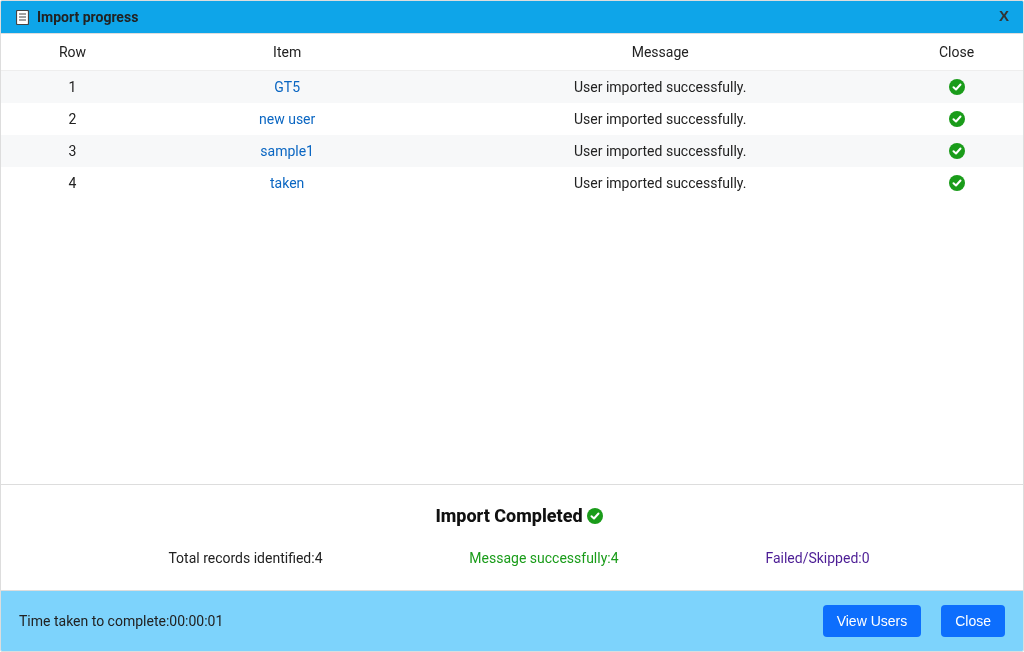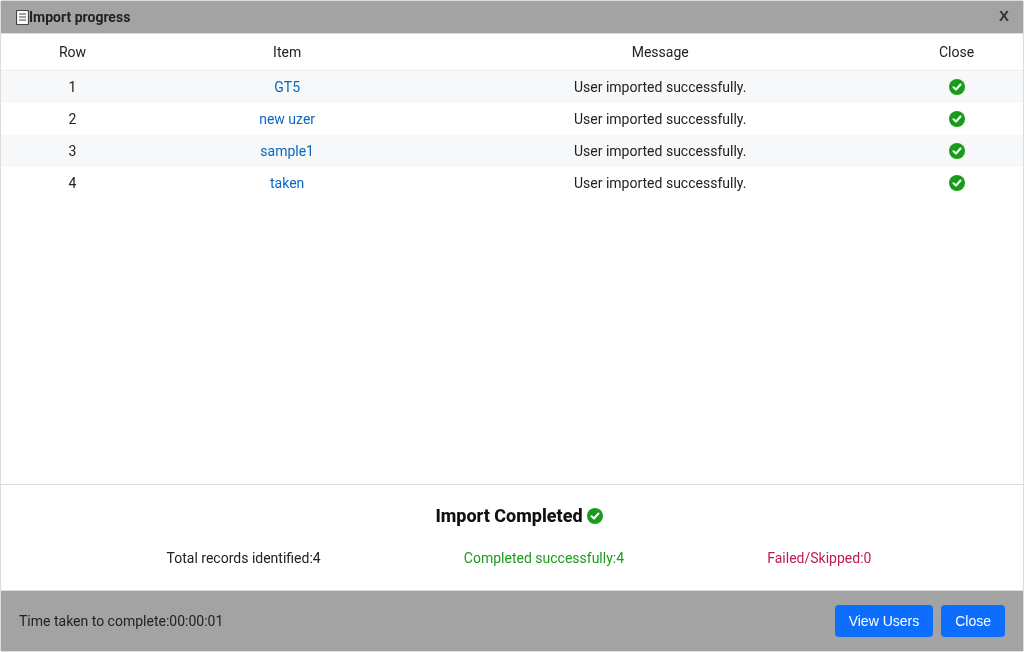--- a/index.html
+++ b/index.html
@@ -8,26 +8,26 @@
       background: #fff;
       width: 1024px;
       height: 652px;
       display: flex;
       flex-direction: column;
       color: #333;
       border: 1px solid #ddd;
       border-radius: 2px;
     }
     .header {
-      background: #a3a3a3;
+      background: #0ea5e9;
       border-bottom: 1px solid #ddd;
       display: flex;
       align-items: center;
       padding: 8px 14px;
-      gap: 0;
+      gap: 8px;
       position: relative;
     }
     .header-title {
       font-weight: 700;
       font-size: 14px;
       color: #222;
     }
     .close-x {
       position: absolute;
       right: 14px;
@@ -100,34 +100,34 @@
     .stats-row {
       display: flex;
       justify-content: space-around;
       align-items: center;
       font-size: 14px;
       padding: 0 60px;
       margin-top: 19px;
     }
     .stat-total { color: #222; }
     .stat-success { color: #1a9c1a; }
-    .stat-fail { color: #be185d; }
+    .stat-fail { color: #4c1d95; }
     .footer {
       border-top: 1px solid #ddd;
       padding: 14px 18px;
       display: flex;
       align-items: center;
       justify-content: space-between;
-      background: #a3a3a3;
+      background: #7dd3fc;
     }
     .time-taken {
       font-size: 14px;
       color: #222;
     }
-    .footer-buttons { display: flex; gap: 8px; }
+    .footer-buttons { display: flex; gap: 20px; }
     .btn {
       background: #0d6efd;
       color: #fff;
       border: none;
       border-radius: 4px;
       font-size: 14px;
       padding: 8px 14px;
       cursor: pointer;
       font-weight: 500;
     }
@@ -174,21 +174,21 @@
           <td><span class="link">GT5</span></td>
           <td>User imported successfully.</td>
           <td class="status-cell"><span class="check-badge">
               <svg width="10" height="10" viewBox="0 0 10 10">
                 <path d="M1.5 5.2 L4 7.5 L8.5 2.5" stroke="#fff" stroke-width="2" fill="none" stroke-linecap="round" stroke-linejoin="round"></path>
               </svg>
             </span></td>
         </tr>
         <tr>
           <td>2</td>
-          <td><span class="link">new uzer</span></td>
+          <td><span class="link">new user</span></td>
           <td>User imported successfully.</td>
           <td class="status-cell"><span class="check-badge">
               <svg width="10" height="10" viewBox="0 0 10 10">
                 <path d="M1.5 5.2 L4 7.5 L8.5 2.5" stroke="#fff" stroke-width="2" fill="none" stroke-linecap="round" stroke-linejoin="round"></path>
               </svg>
             </span></td>
         </tr>
         <tr>
           <td>3</td>
           <td><span class="link">sample1</span></td>
@@ -220,21 +220,21 @@
       <svg width="10" height="10" viewBox="0 0 10 10">
           <path d="M1.5 5.2 L4 7.5 L8.5 2.5" stroke="#fff" stroke-width="2" fill="none" stroke-linecap="round" stroke-linejoin="round"></path>
         </svg>
     </span>
   </div>
   <div class="stats-row">
     <div class="stat-total">
       <span>Total records identified:</span><span>4</span>
     </div>
     <div class="stat-success">
-      <span>Completed successfully:</span><span>4</span>
+      <span>Message successfully:</span><span>4</span>
     </div>
     <div class="stat-fail">
       <span>Failed/Skipped:</span><span>0</span>
     </div>
   </div>
 </div>
 
 <div class="footer">
   <div class="time-taken">
     <span>Time taken to complete:</span><span>00:00:01</span>

